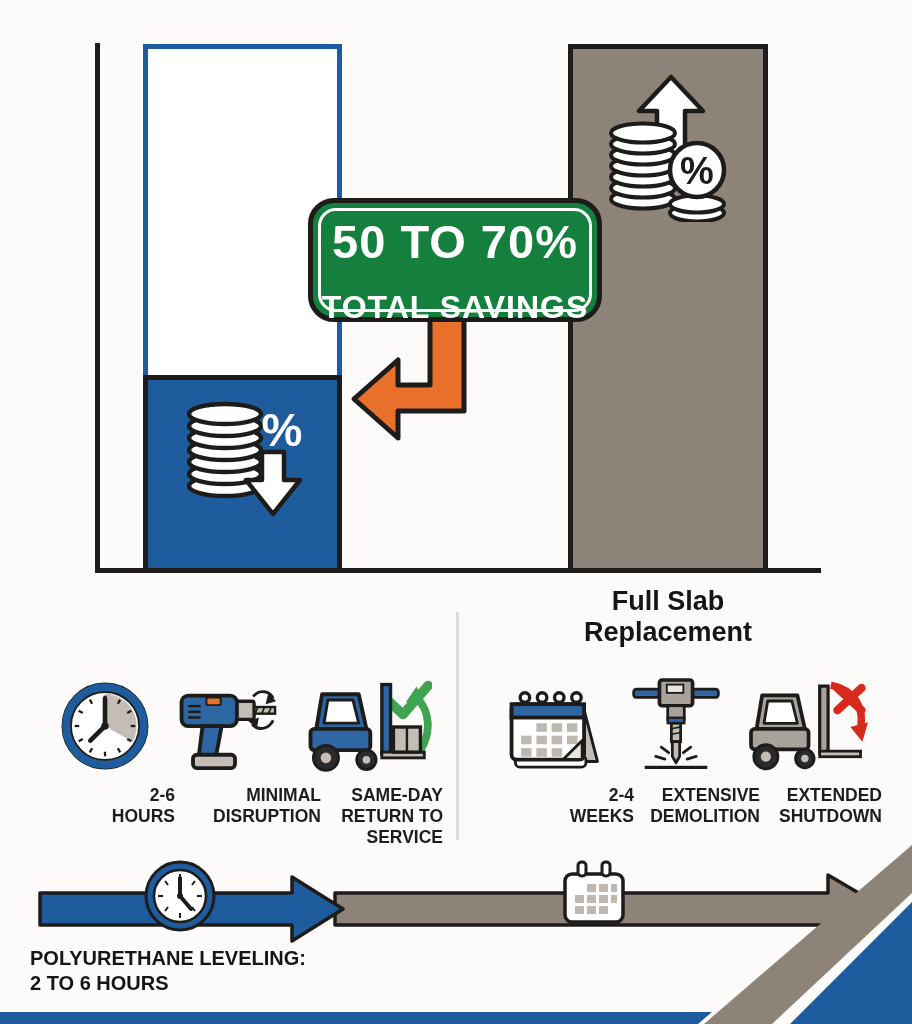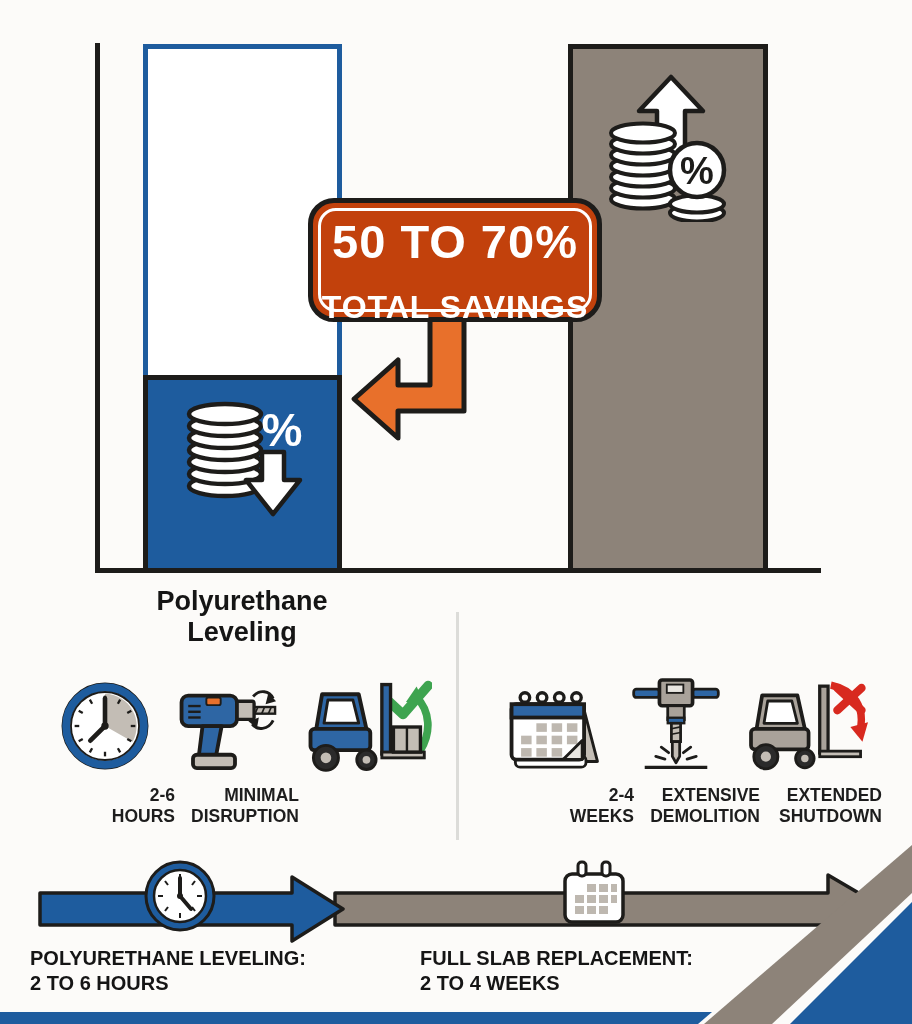--- a/index.html
+++ b/index.html
@@ -10,21 +10,21 @@
   .abs{position:absolute;}
   
   .y-axis{left:95px;top:43px;width:5px;height:530px;background:#1d1c1a;}
   .x-axis{left:95px;top:568px;width:726px;height:5px;background:#1d1c1a;}
   
   .bar-left{left:143px;top:44px;width:199px;height:529px;border:5px solid #1E5C9E;background:#fff;box-sizing:border-box;}
   .bar-left-fill{position:absolute;left:-5px;right:-5px;bottom:-5px;height:198px;background:#1E5C9E;border:5px solid #1d1c1a;box-sizing:border-box;}
   .bar-right{left:568px;top:44px;width:200px;height:529px;background:#8D8379;border:5px solid #1d1c1a;box-sizing:border-box;}
   .bar-icon{position:absolute;}
   
-  .callout{left:308px;top:198px;width:294px;height:124px;background:#c2410c;border:5px solid #1d1c1a;border-radius:26px;box-sizing:border-box;z-index:5;text-align:center;}
+  .callout{left:308px;top:198px;width:294px;height:124px;background:#15803d;border:5px solid #1d1c1a;border-radius:26px;box-sizing:border-box;z-index:5;text-align:center;}
   .callout-inner{position:absolute;inset:5px;border:3px solid #fff;border-radius:18px;}
   .callout-l1{margin-top:15px;font-size:47px;font-weight:bold;color:#fff;line-height:1;letter-spacing:1px;}
   .callout-l2{font-size:32px;font-weight:bold;color:#fff;line-height:1.15;letter-spacing:1px;margin-top:24px;}
   .callout-arrow{left:330px;top:300px;z-index:4;}
   
   .bar-label{top:586px;width:300px;text-align:center;font-size:27px;font-weight:bold;line-height:1.16;white-space:pre-line;color:#151515;}
   .bar-label.l{left:92px;} .bar-label.r{left:518px;}
   .divider{left:456px;top:612px;width:3px;height:228px;background:#dcdcd9;}
   
   .feat-label{top:785px;text-align:right;font-size:17.5px;font-weight:bold;line-height:1.2;white-space:pre-line;color:#1d1d1d;}
@@ -82,22 +82,22 @@
   <svg class="abs callout-arrow" width="200" height="160" viewBox="330 300 200 160">
     <polygon points="430,312 464,312 464,411 398,411 398,438 354,399 398,360 398,385 430,385" fill="#E8702B" stroke="#1d1c1a" stroke-width="5" stroke-linejoin="round"></polygon>
   </svg>
 
   <div class="abs callout">
     <div class="callout-inner"></div>
     <div class="callout-l1">50 TO 70%</div>
     <div class="callout-l2">TOTAL SAVINGS</div>
   </div>
 
-  <div class="abs bar-label l">Polyurethane
-Leveling</div>
+  <div class="abs bar-label r">Full Slab
+Replacement</div>
 
   <div class="abs divider"></div>
 
   <svg class="abs" style="left:59px;top:680px;" width="92" height="92" viewBox="0 0 100 100">
     <circle cx="50" cy="50" r="46" fill="#fff" stroke="#1d1c1a" stroke-width="2.5"></circle>
     <path d="M50,50 L50,15 A35,35 0 0 1 80,67 Z" fill="#C3BDB5"></path>
     <circle cx="50" cy="50" r="42" fill="none" stroke="#1E5C9E" stroke-width="9"></circle>
     <circle cx="50" cy="50" r="37" fill="none" stroke="#1d1c1a" stroke-width="2"></circle>
     <g stroke="#1d1c1a" stroke-width="2.5">
       <line x1="50" y1="17" x2="50" y2="22"></line>
@@ -221,22 +221,25 @@
     <polygon points="28,46 32,22 58,22 64,46" fill="#fff" stroke="#1d1c1a" stroke-width="3" stroke-linejoin="round"></polygon>
     <rect x="14" y="52" width="62" height="22" rx="4" fill="#A9A29A" stroke="#1d1c1a" stroke-width="4"></rect>
     <circle cx="30" cy="82" r="13" fill="#2b2b2b" stroke="#1d1c1a" stroke-width="3"></circle>
     <circle cx="30" cy="82" r="5.5" fill="#C3BDB5"></circle>
     <circle cx="72" cy="84" r="10" fill="#2b2b2b" stroke="#1d1c1a" stroke-width="3"></circle>
     <circle cx="72" cy="84" r="4" fill="#C3BDB5"></circle>
   </svg>
 
   <div class="abs feat-label" style="left:35px;width:140px;">2-6
 HOURS</div>
-  <div class="abs feat-label" style="left:144px;width:155px;">MINIMAL
+  <div class="abs feat-label" style="left:166px;width:155px;">MINIMAL
 DISRUPTION</div>
+  <div class="abs feat-label" style="left:288px;width:155px;">SAME-DAY
+RETURN TO
+SERVICE</div>
   <div class="abs feat-label" style="left:504px;width:130px;">2-4
 WEEKS</div>
   <div class="abs feat-label" style="left:595px;width:165px;">EXTENSIVE
 DEMOLITION</div>
   <div class="abs feat-label" style="left:722px;width:160px;">EXTENDED
 SHUTDOWN</div>
 
   <svg class="abs" style="left:30px;top:856px;" width="860" height="95" viewBox="0 0 860 95">
     <polygon points="305,37 798,37 798,19 856,53 798,87 798,69 305,69" fill="#8D8379" stroke="#1d1c1a" stroke-width="3.5" stroke-linejoin="round"></polygon>
     <polygon points="10,37 262,37 262,21 313,53 262,85 262,69 10,69" fill="#1E5C9E" stroke="#1d1c1a" stroke-width="3.5" stroke-linejoin="round"></polygon>
@@ -273,22 +276,20 @@
           <rect x="581" y="39" width="6" height="8"></rect>
         <rect x="545" y="50" width="9" height="8"></rect>
           <rect x="557" y="50" width="9" height="8"></rect>
           <rect x="569" y="50" width="9" height="8"></rect>
       </g>
     </g>
   </svg>
 
   <div class="abs tl-label" style="left:30px;width:330px;">POLYURETHANE LEVELING:
 2 TO 6 HOURS</div>
-  <div class="abs tl-label" style="left:420px;width:350px;">FULL SLAB REPLACEMENT:
-2 TO 4 WEEKS</div>
 
   <svg class="abs" style="left:0;top:0;pointer-events:none;" width="912" height="1024" viewBox="0 0 912 1024">
     <polygon points="0,1012 712,1012 698,1024 0,1024" fill="#1E5C9E"></polygon>
     <polygon points="912,845 912,893 772,1024 704,1024" fill="#8D8379"></polygon>
     <polygon points="912,902 912,1024 790,1024" fill="#1E5C9E"></polygon>
   </svg>
 
 </div>
 
 </body></html>

